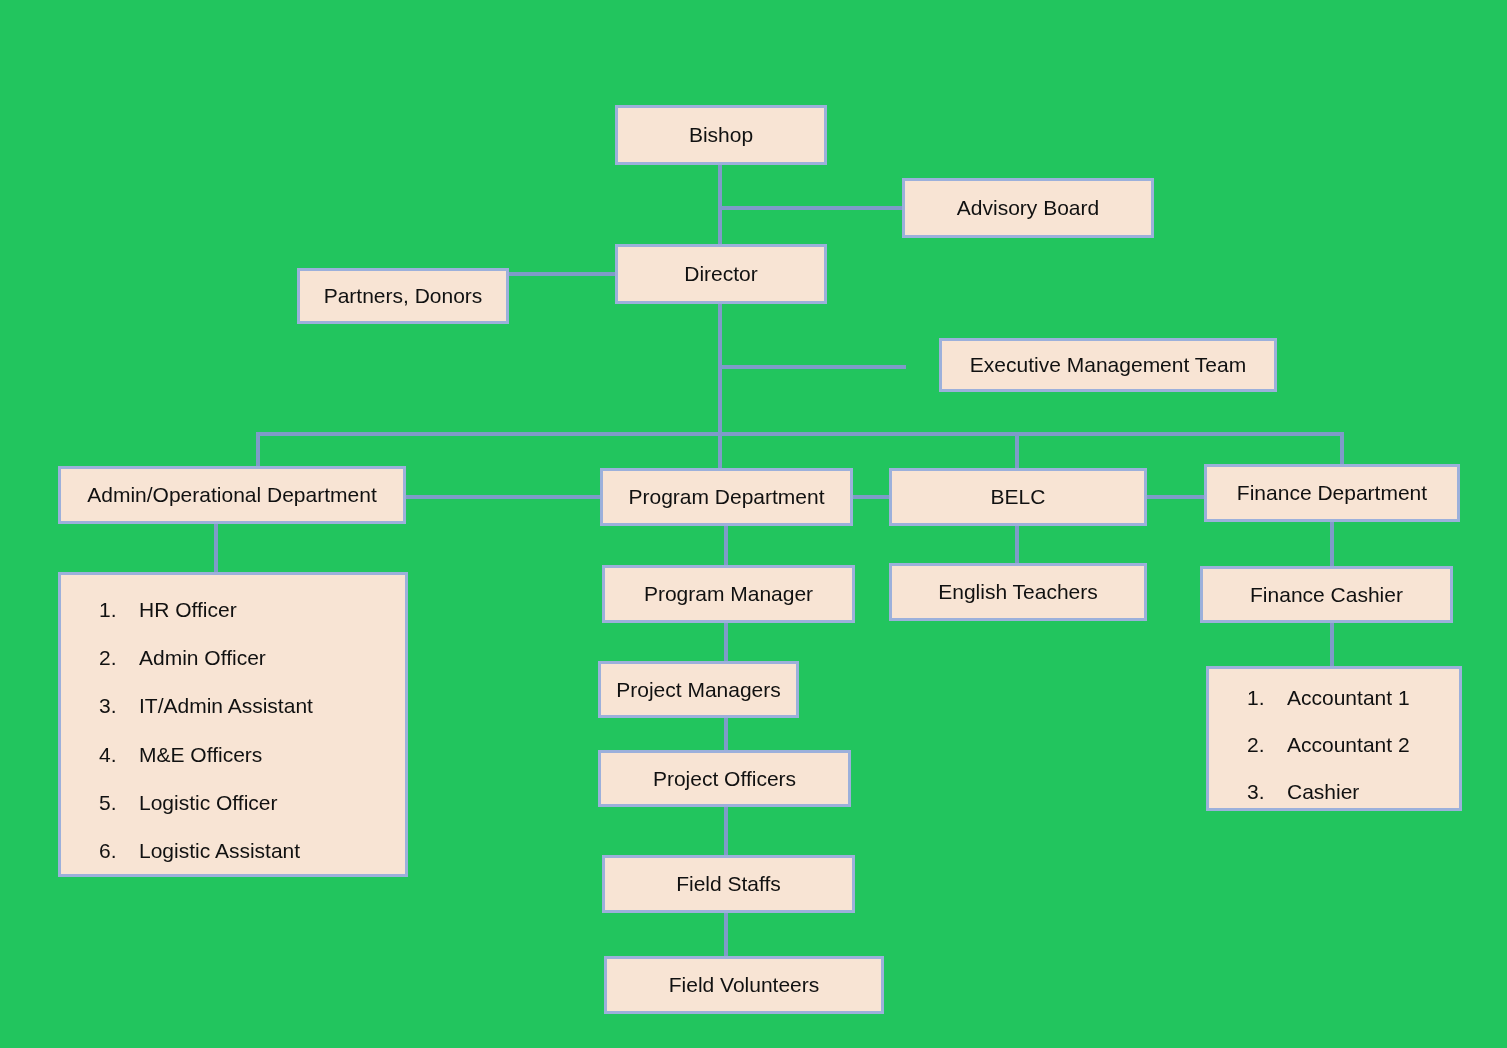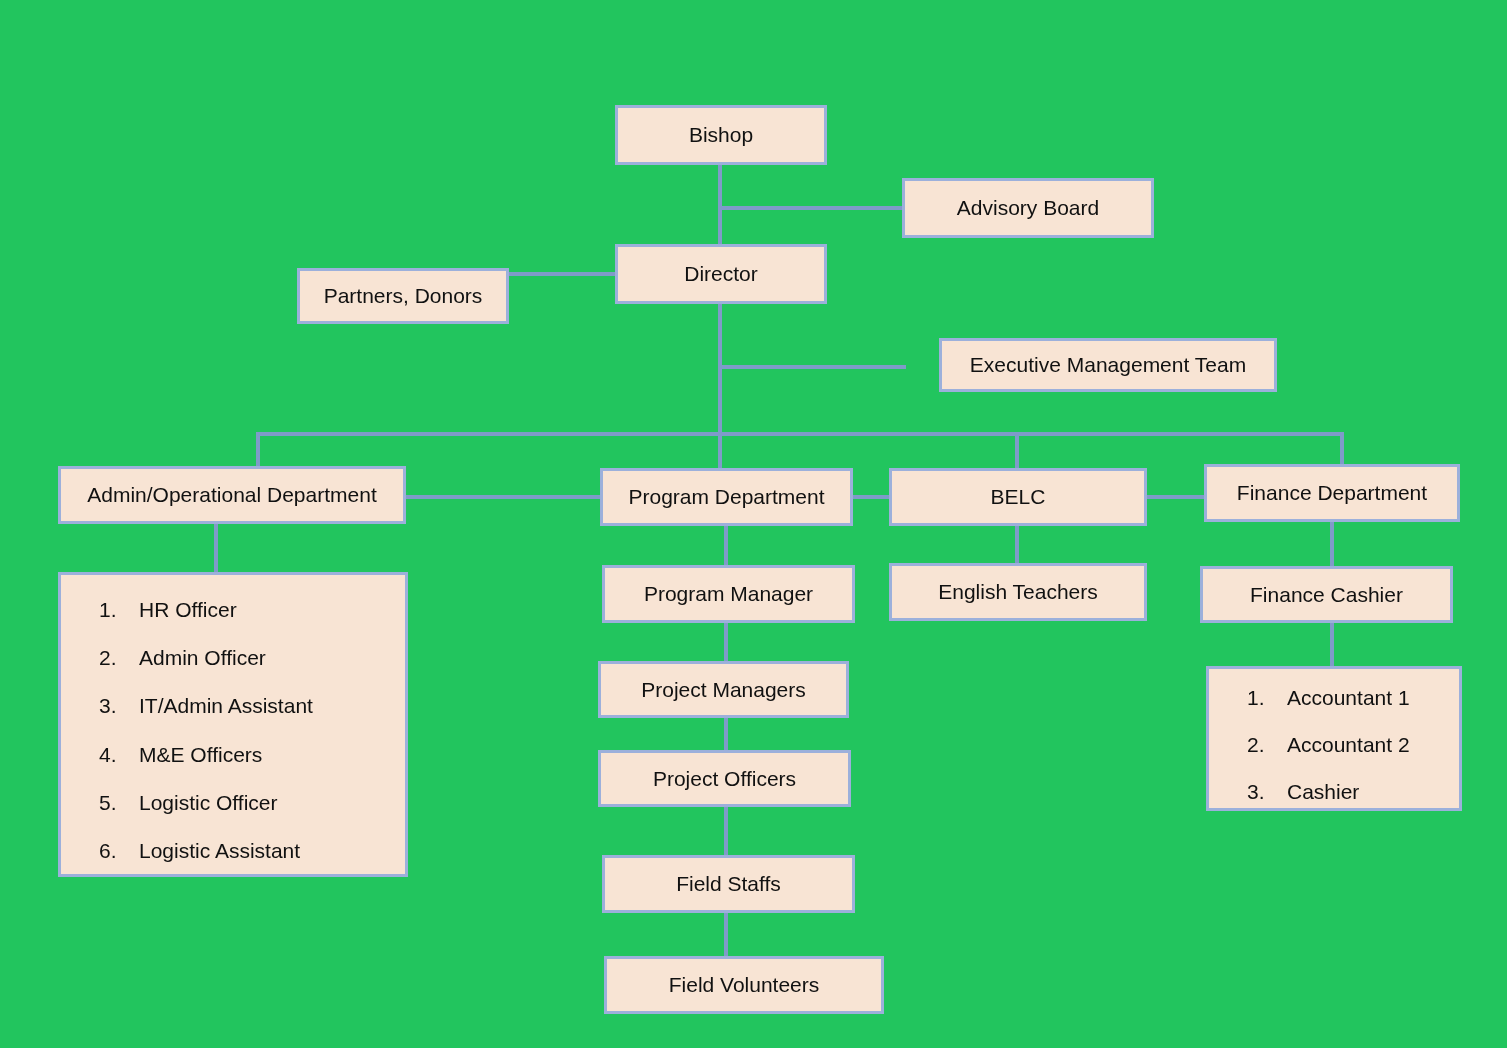--- a/index.html
+++ b/index.html
@@ -158,21 +158,21 @@
           <span class="list-num">6.</span>
           <span class="list-text">Logistic Assistant</span>
         </div>
       </div>
   </div>
 
   <div class="node" style="left:602px; top:565px; width:253px; height:58px;">
     <span>Program Manager</span>
   </div>
 
-  <div class="node" style="left:598px; top:661px; width:251px; height:57px;">
+  <div class="node" style="left:598px; top:661px; width:201px; height:57px;">
     <span>Project Managers</span>
   </div>
 
   <div class="node" style="left:598px; top:750px; width:253px; height:57px;">
     <span>Project Officers</span>
   </div>
 
   <div class="node" style="left:602px; top:855px; width:253px; height:58px;">
     <span>Field Staffs</span>
   </div>

